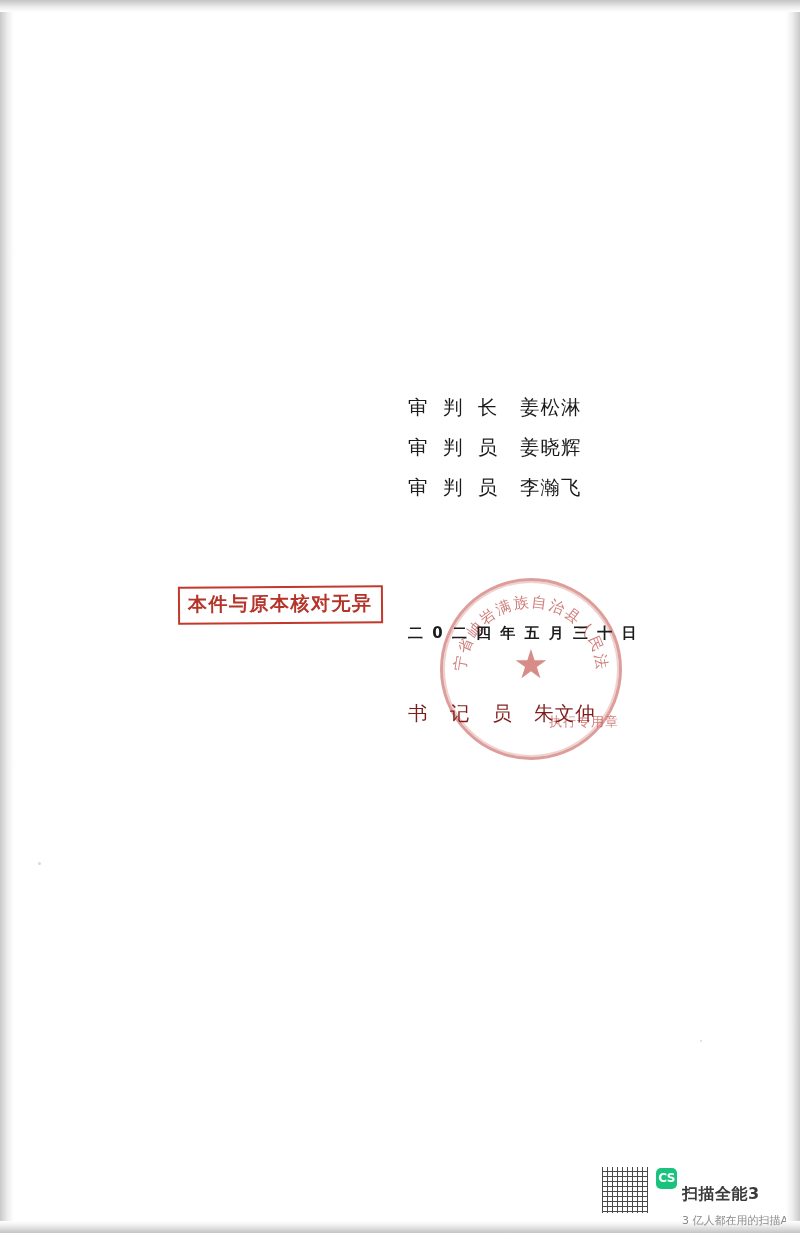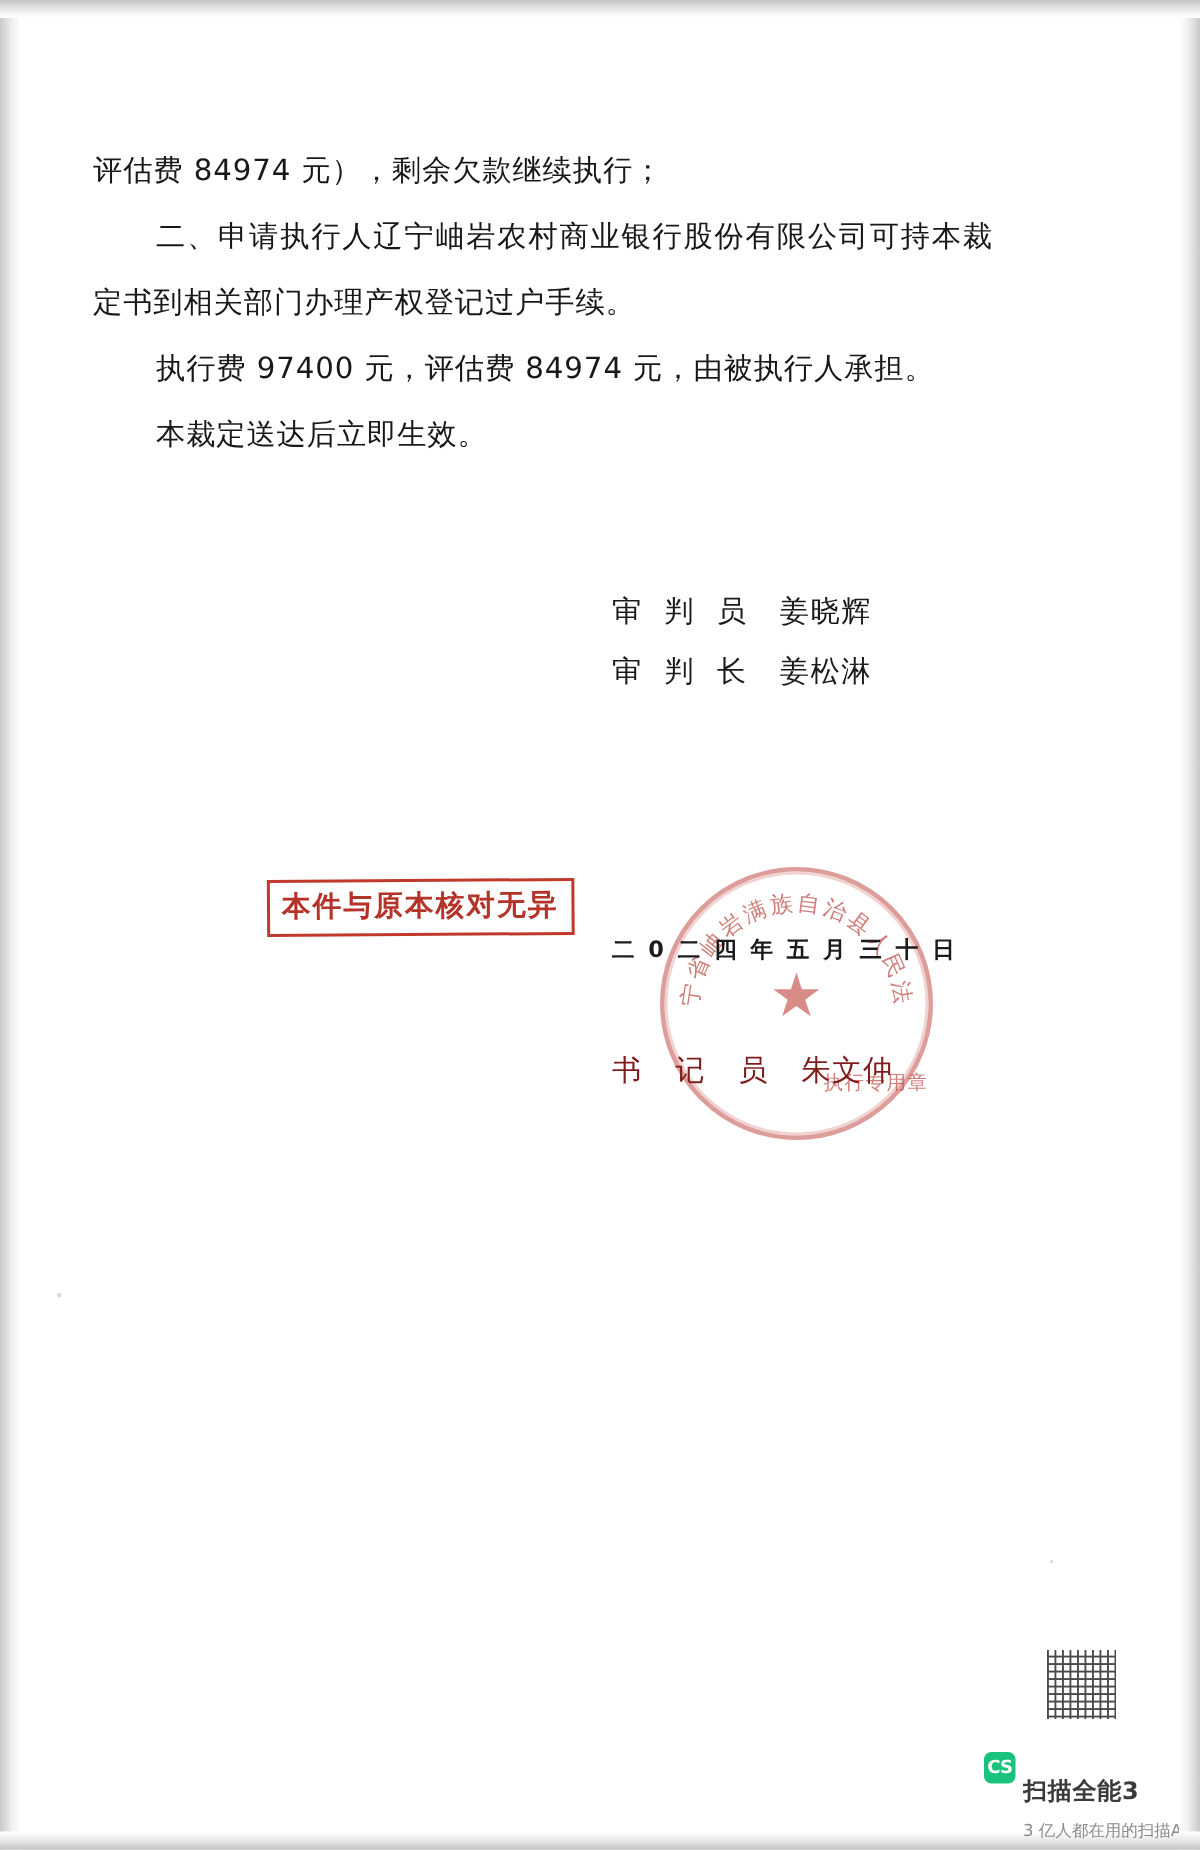--- a/index.html
+++ b/index.html
@@ -166,21 +166,20 @@
   }
 
   
   .watermark {
     position: absolute;
     right: 14px;
     bottom: 6px;
     display: flex;
     align-items: center;
     gap: 8px;
-    flex-direction: column;
   }
   .qr {
     width: 46px;
     height: 46px;
     background-color: #ffffff;
     background-image:
       linear-gradient(90deg, #2b2b2b 1px, transparent 1px),
       linear-gradient(0deg, #2b2b2b 1px, transparent 1px);
     background-size: 5px 5px;
     opacity: 0.85;
@@ -240,30 +239,25 @@
 <div class="page">
 
   <div class="scan-edge-left"></div>
   <div class="scan-edge-right"></div>
   <div class="scan-edge-top"></div>
   <div class="scan-edge-bottom"></div>
 
   <div class="speck" style="left:38px; top:862px; width:3px; height:3px;"></div>
   <div class="speck" style="left:700px; top:1040px; width:2px; height:2px;"></div>
 
-  <div class="doc-body">
-    <div class="para justify">评估费 84974 元），剩余欠款继续执行；</div>
-    <div class="para indent justify">二、申请执行人辽宁岫岩农村商业银行股份有限公司可持本裁定书到相关部门办理产权登记过户手续。</div>
-    <div class="para indent justify">执行费 97400 元，评估费 84974 元，由被执行人承担。</div>
-    <div class="para indent justify">本裁定送达后立即生效。</div>
-  </div>
 
   <div class="signers">
+    <div class="signer-line">审  判  长   姜松淋</div>
     <div class="signer-line">审  判  员   姜晓辉</div>
-    <div class="signer-line">审  判  长   姜松淋</div>
+    <div class="signer-line">审  判  员   李瀚飞</div>
   </div>
 
   <div class="stamp-red-box">
     <div class="stamp-red-box-text">本件与原本核对无异</div>
   </div>
 
   <div class="seal">
     <div class="seal-inner"></div>
     <svg class="seal-arc" viewBox="0 0 176 176">
       <defs>

